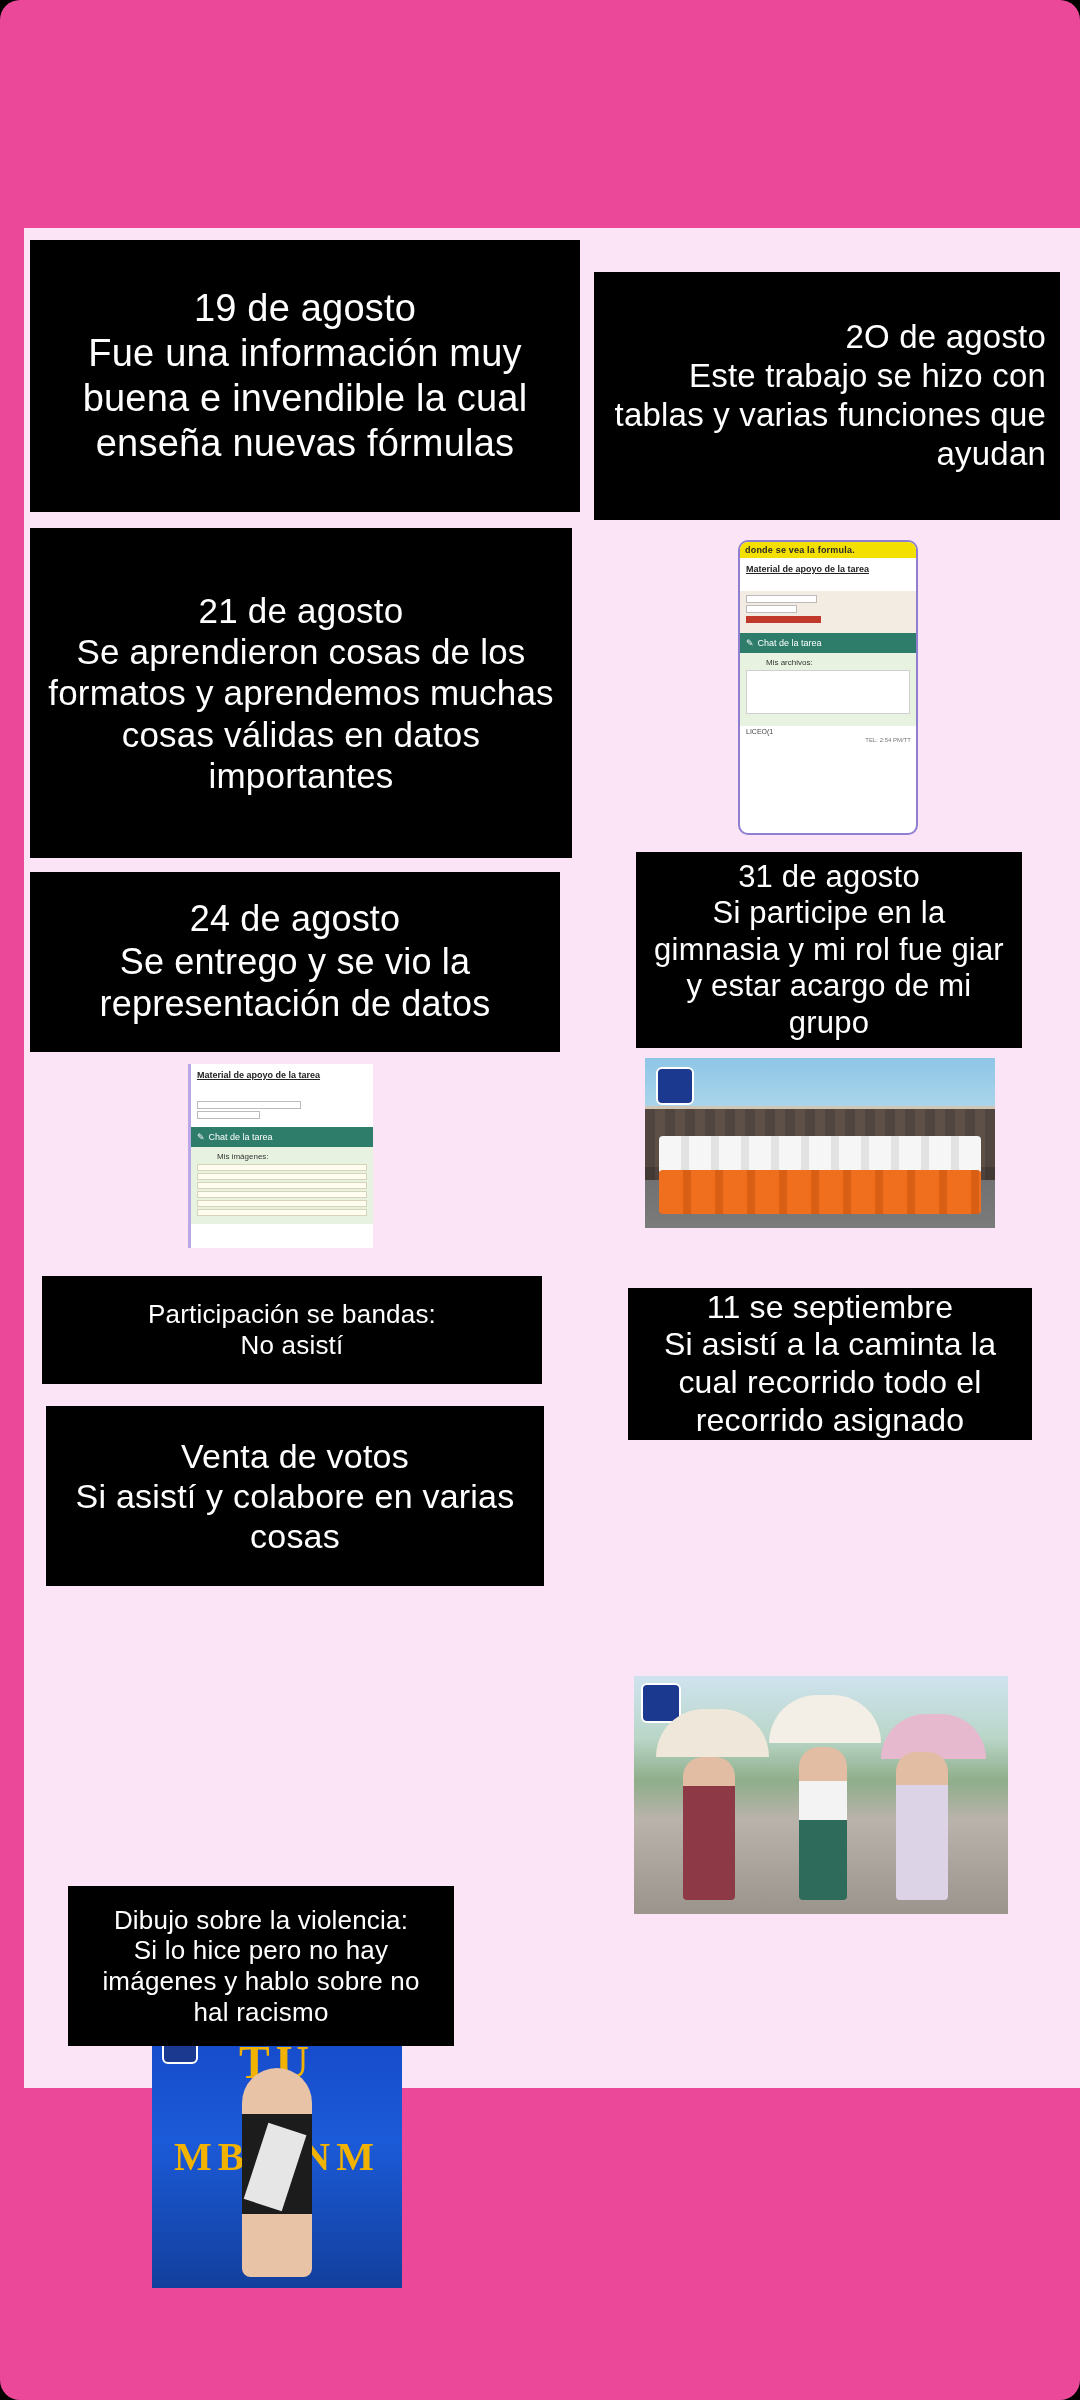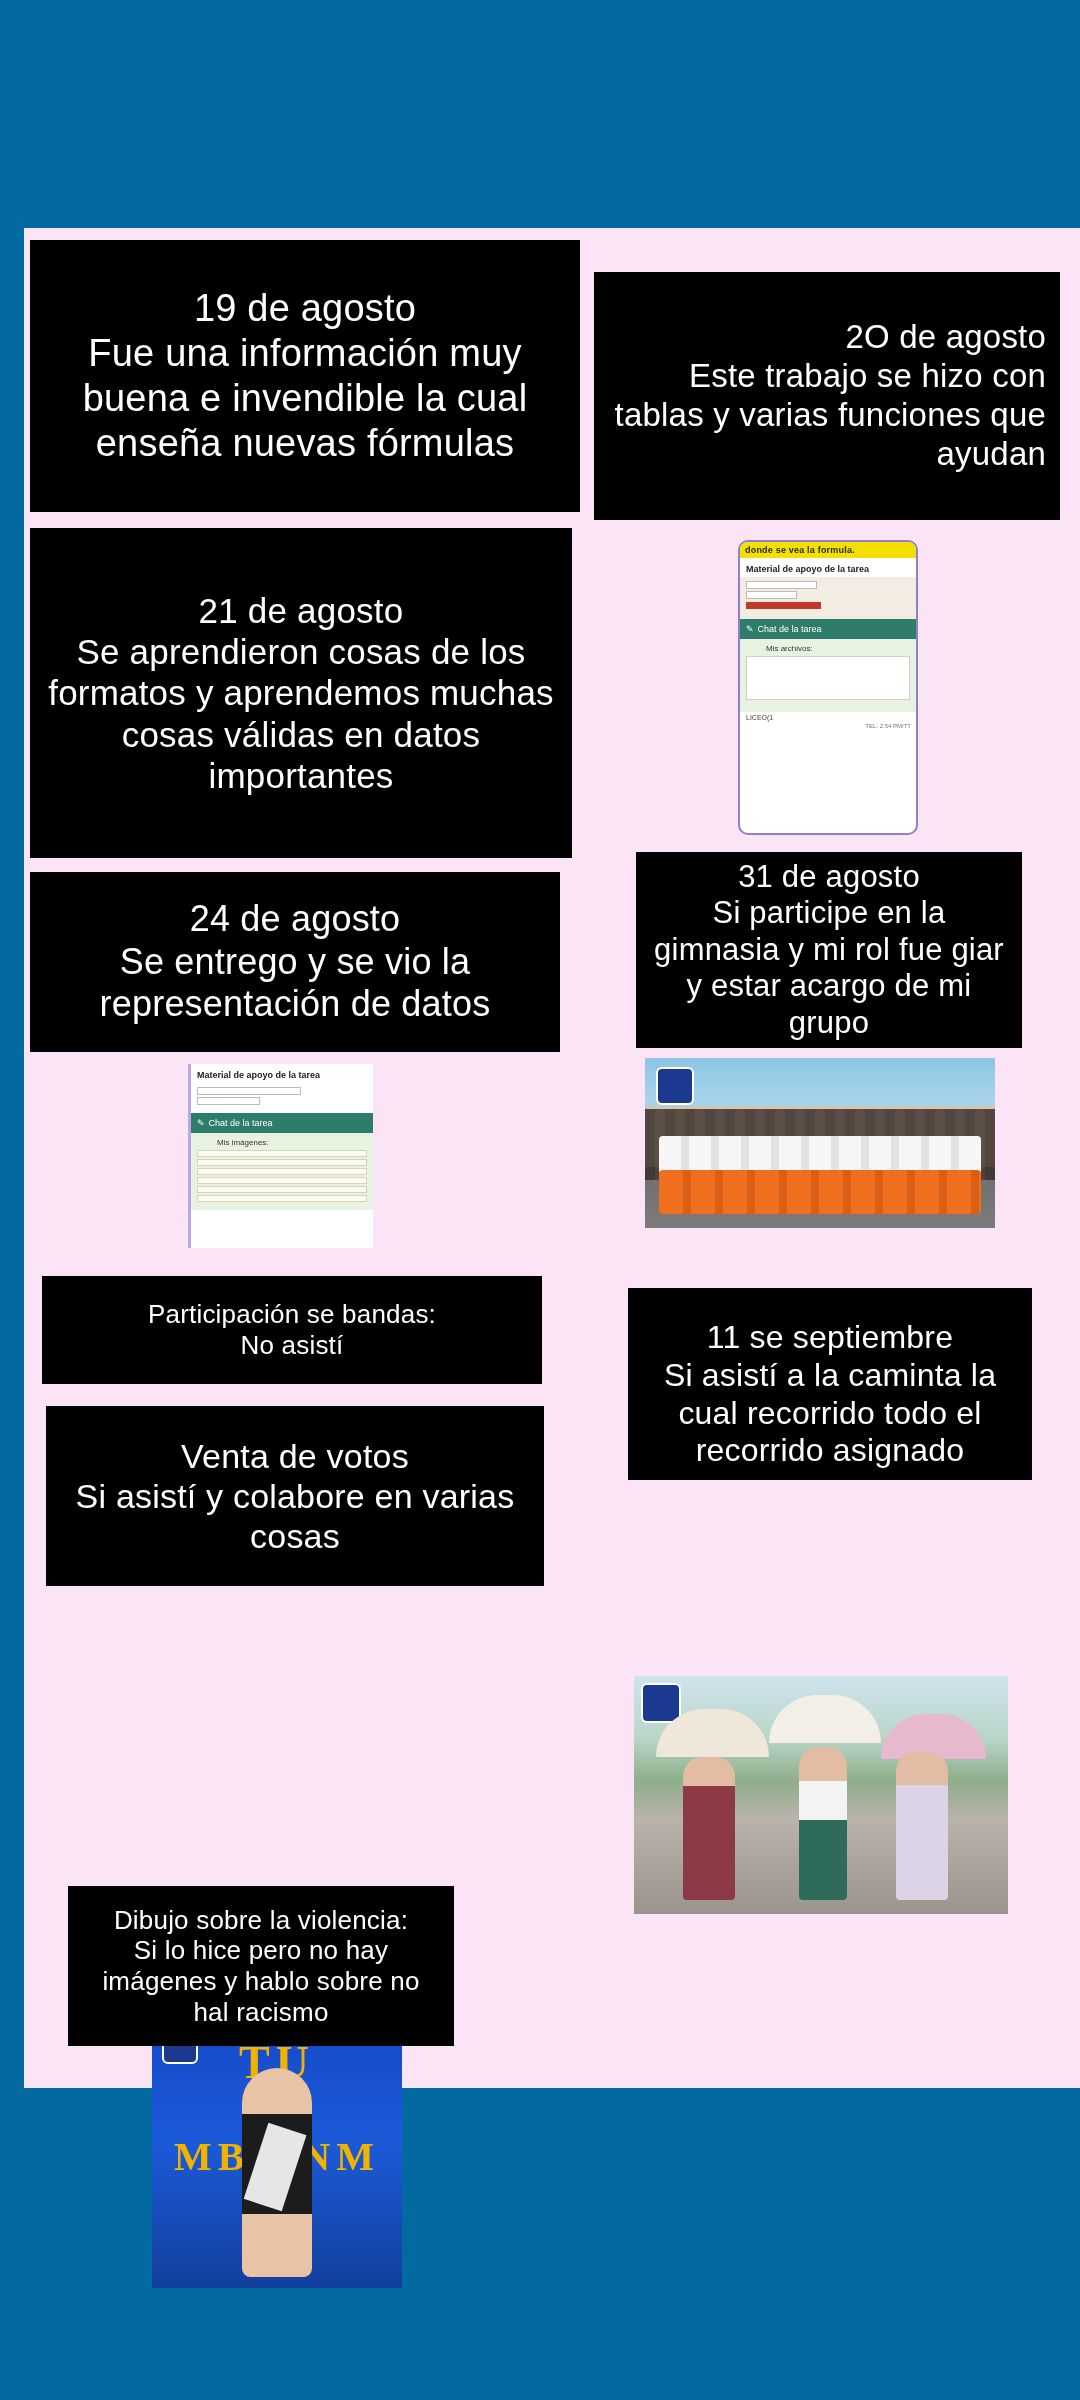--- a/index.html
+++ b/index.html
@@ -10,21 +10,22 @@
   body {
     width: 1080px;
     height: 2400px;
     overflow: hidden;
     font-family: "Liberation Sans", sans-serif;
   }
   .screen {
     position: relative;
     width: 1080px;
     height: 2400px;
-    background: #0369a1;
+    background: #ec4899;
+    border-radius: 20px;
   }
   
   .canvas {
     position: absolute;
     left: 24px;
     top: 228px;
     width: 1056px;
     height: 1860px;
     background: #fbe4f5;
   }
@@ -71,22 +72,23 @@
     background: #f3e000;
     color: #2a2a2a;
     font-size: 9px;
     font-weight: bold;
     padding: 3px 5px;
     letter-spacing: 0.2px;
   }
   .doc-shot .doc-title {
     font-size: 9px;
     color: #222;
-    padding: 6px 6px 3px 6px;
+    padding: 6px 6px 17px 6px;
     font-weight: bold;
+    text-decoration: underline;
   }
   .doc-shot .doc-body {
     background: #f2ece2;
     padding: 4px 6px;
     min-height: 34px;
   }
   .doc-shot .doc-minirow {
     height: 6px;
     background: #ffffff;
     border: 1px solid #bbb;
@@ -321,21 +323,21 @@
       <div class="crowd"></div>
       <div class="row-white"></div>
       <div class="row-orange"></div>
     </div>
 
     <div class="card" style="left:42px; top:1276px; width:500px; height:108px; font-size:26px;">
       <p>Participación se bandas:
 No asistí</p>
     </div>
 
-    <div class="card" style="left:628px; top:1288px; width:404px; height:192px; font-size:32px;align-items:flex-end;">
+    <div class="card" style="left:628px; top:1288px; width:404px; height:152px; font-size:32px;">
       <p>11 se septiembre
 Si asistí a la caminta la cual recorrido todo el recorrido asignado</p>
     </div>
 
     <div class="card" style="left:46px; top:1406px; width:498px; height:180px; font-size:34px;">
       <p>Venta de votos
 Si asistí y colabore en varias cosas</p>
     </div>
 
     <div class="photo ph-parade" style="left:634px; top:1506px; width:374px; height:238px;">

